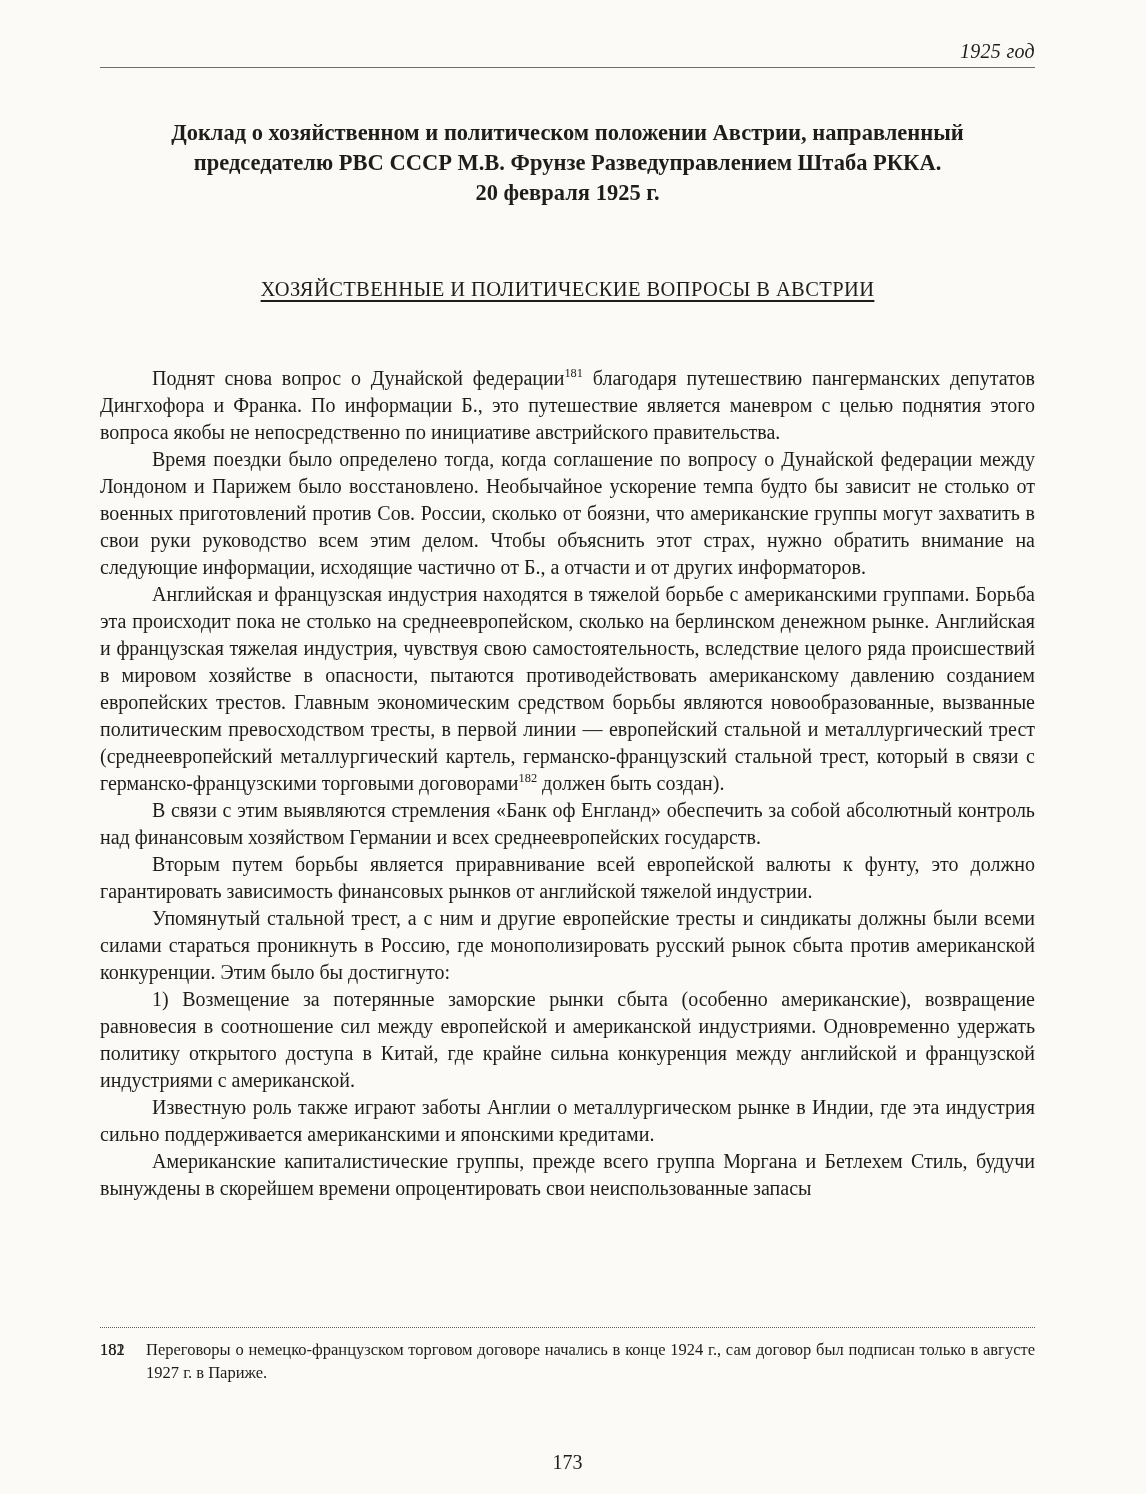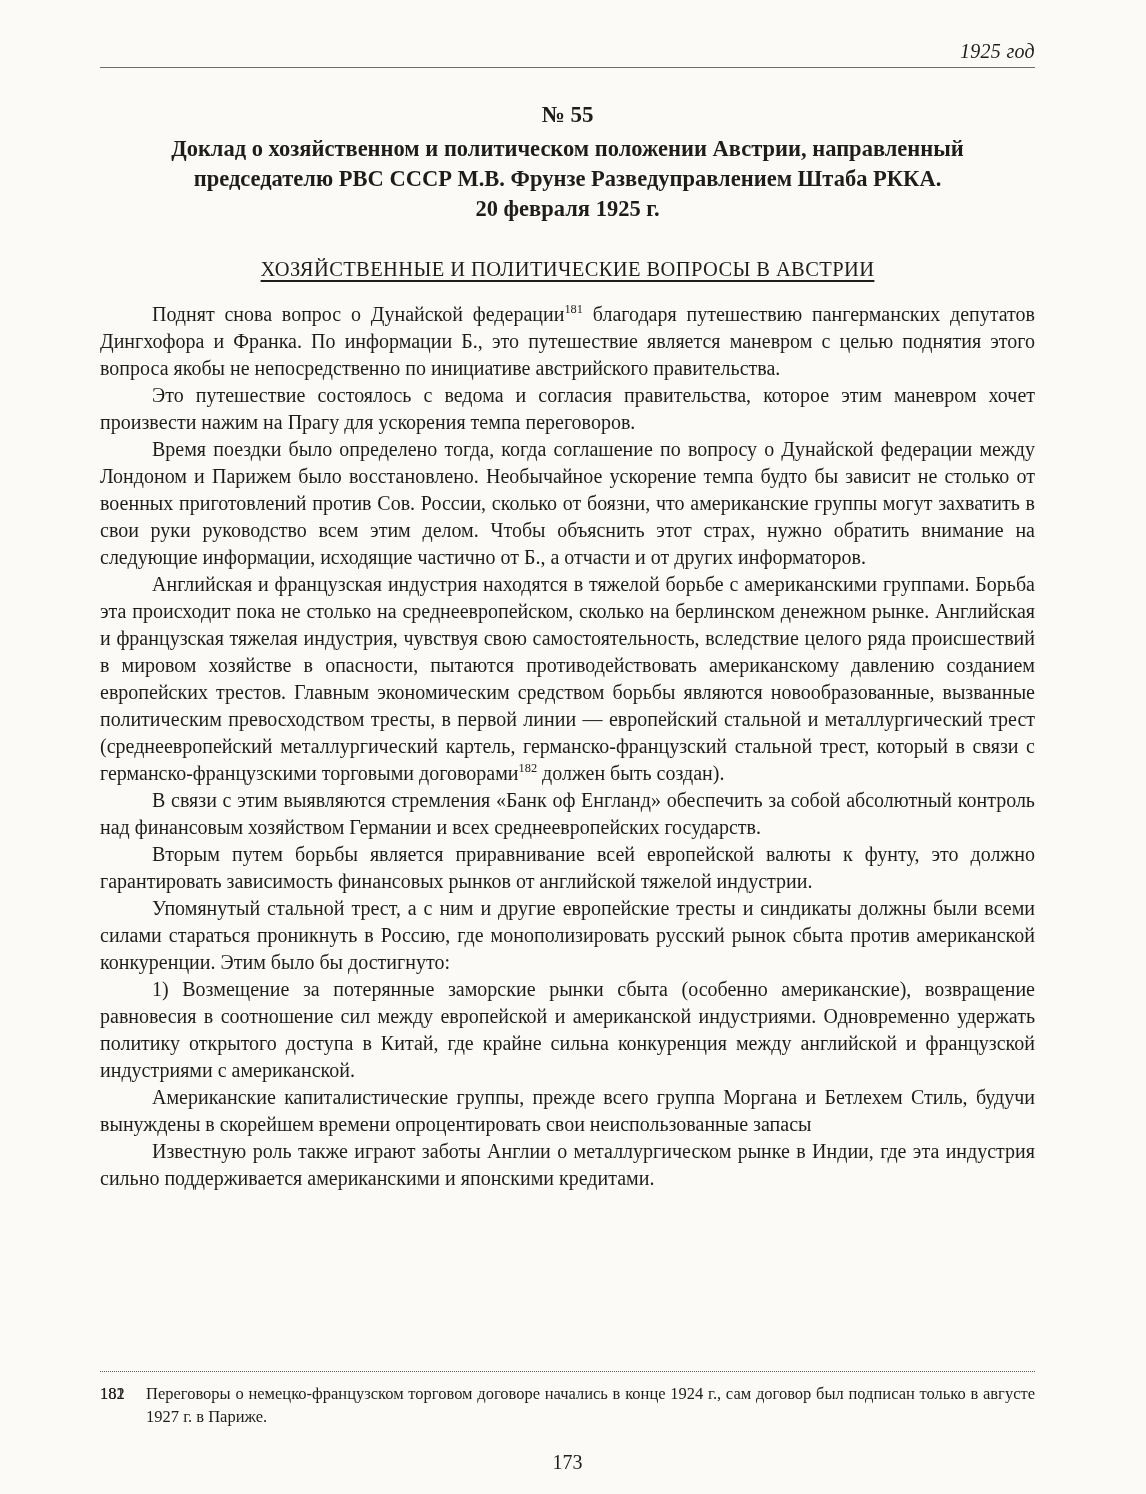--- a/index.html
+++ b/index.html
@@ -13,20 +13,21 @@
     width: 1146px;
     height: 1494px;
     margin: 0 auto;
     background: #fbfaf6;
     color: #1e1d1a;
     box-sizing: border-box;
     padding: 40px 111px 0 100px;
     overflow: hidden;
     display: flex;
     flex-direction: column;
+    gap: 44px;
   }
   
   .running-head {
     text-align: right;
     font-style: italic;
     font-size: 20px;
     padding-bottom: 4px;
     border-bottom: 1px solid #6f6d68;
     letter-spacing: 0.3px;
   }
@@ -42,21 +43,21 @@
     font-weight: bold;
     font-size: 22.5px;
     line-height: 30px;
     margin: 6px 0 0 0;
     white-space: pre-line;
   }
   .section-heading {
     text-align: center;
     font-weight: normal;
     font-size: 20.5px;
-    margin: 34px 0 0 0;
+    margin: 26px 0 0 0;
     text-decoration: underline;
     text-underline-offset: 4px;
     letter-spacing: 0.4px;
   }
   
   .body-text {
     margin-top: 20px;
   }
   .body-text p {
     margin: 0;
@@ -99,39 +100,37 @@
     margin: 14px 0 20px 0;
   }
 </style>
 </head>
 <body>
 
 <div class="page">
 
   <div class="running-head">1925 год</div>
 
-  <div class="doc-number">№ 55</div>
 
   <h1 class="doc-title">Доклад о хозяйственном и политическом положении Австрии, направленный
 председателю РВС СССР М.В. Фрунзе Разведуправлением Штаба РККА.
 20 февраля 1925 г.</h1>
 
   <h2 class="section-heading">ХОЗЯЙСТВЕННЫЕ И ПОЛИТИЧЕСКИЕ ВОПРОСЫ В АВСТРИИ</h2>
 
   <div class="body-text">
       <p>Поднят снова вопрос о Дунайской федерации<sup class="fn-marker">181</sup> благодаря путешествию пангерманских депутатов Дингхофора и Франка. По информации Б., это путешествие является маневром с целью поднятия этого вопроса якобы не непосредственно по инициативе австрийского правительства.</p>
-      <p>Это путешествие состоялось с ведома и согласия правительства, которое этим маневром хочет произвести нажим на Прагу для ускорения темпа переговоров.</p>
       <p>Время поездки было определено тогда, когда соглашение по вопросу о Дунайской федерации между Лондоном и Парижем было восстановлено. Необычайное ускорение темпа будто бы зависит не столько от военных приготовлений против Сов. России, сколько от боязни, что американские группы могут захватить в свои руки руководство всем этим делом. Чтобы объяснить этот страх, нужно обратить внимание на следующие информации, исходящие частично от Б., а отчасти и от других информаторов.</p>
       <p>Английская и французская индустрия находятся в тяжелой борьбе с американскими группами. Борьба эта происходит пока не столько на среднеевропейском, сколько на берлинском денежном рынке. Английская и французская тяжелая индустрия, чувствуя свою самостоятельность, вследствие целого ряда происшествий в мировом хозяйстве в опасности, пытаются противодействовать американскому давлению созданием европейских трестов. Главным экономическим средством борьбы являются новообразованные, вызванные политическим превосходством тресты, в первой линии — европейский стальной и металлургический трест (среднеевропейский металлургический картель, германско-французский стальной трест, который в связи с германско-французскими торговыми договорами<sup class="fn-marker">182</sup> должен быть создан).</p>
       <p>В связи с этим выявляются стремления «Банк оф Енгланд» обеспечить за собой абсолютный контроль над финансовым хозяйством Германии и всех среднеевропейских государств.</p>
       <p>Вторым путем борьбы является приравнивание всей европейской валюты к фунту, это должно гарантировать зависимость финансовых рынков от английской тяжелой индустрии.</p>
       <p>Упомянутый стальной трест, а с ним и другие европейские тресты и синдикаты должны были всеми силами стараться проникнуть в Россию, где монополизировать русский рынок сбыта против американской конкуренции. Этим было бы достигнуто:</p>
       <p>1) Возмещение за потерянные заморские рынки сбыта (особенно американские), возвращение равновесия в соотношение сил между европейской и американской индустриями. Одновременно удержать политику открытого доступа в Китай, где крайне сильна конкуренция между английской и французской индустриями с американской.</p>
+      <p>Известную роль также играют заботы Англии о металлургическом рынке в Индии, где эта индустрия сильно поддерживается американскими и японскими кредитами.</p>
       <p>Американские капиталистические группы, прежде всего группа Моргана и Бетлехем Стиль, будучи вынуждены в скорейшем времени опроцентировать свои неиспользованные запасы</p>
-      <p>Известную роль также играют заботы Англии о металлургическом рынке в Индии, где эта индустрия сильно поддерживается американскими и японскими кредитами.</p>
     </div>
 
   <div class="footnote-block">
     <div class="footnote-sep"></div>
     <div>
         <div class="footnote"><span class="fn-num">181</span></div>
         <div class="footnote"><span class="fn-num">182</span><span>Переговоры о немецко-французском торговом договоре начались в конце 1924 г., сам договор был подписан только в августе 1927 г. в Париже.</span></div>
       </div>
   </div>
 

